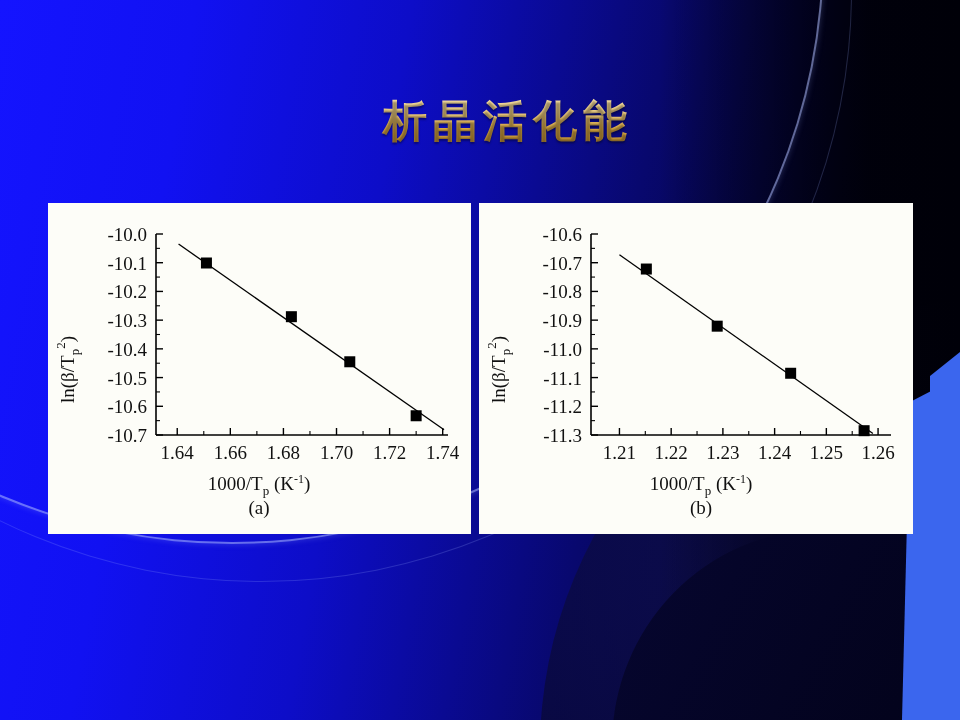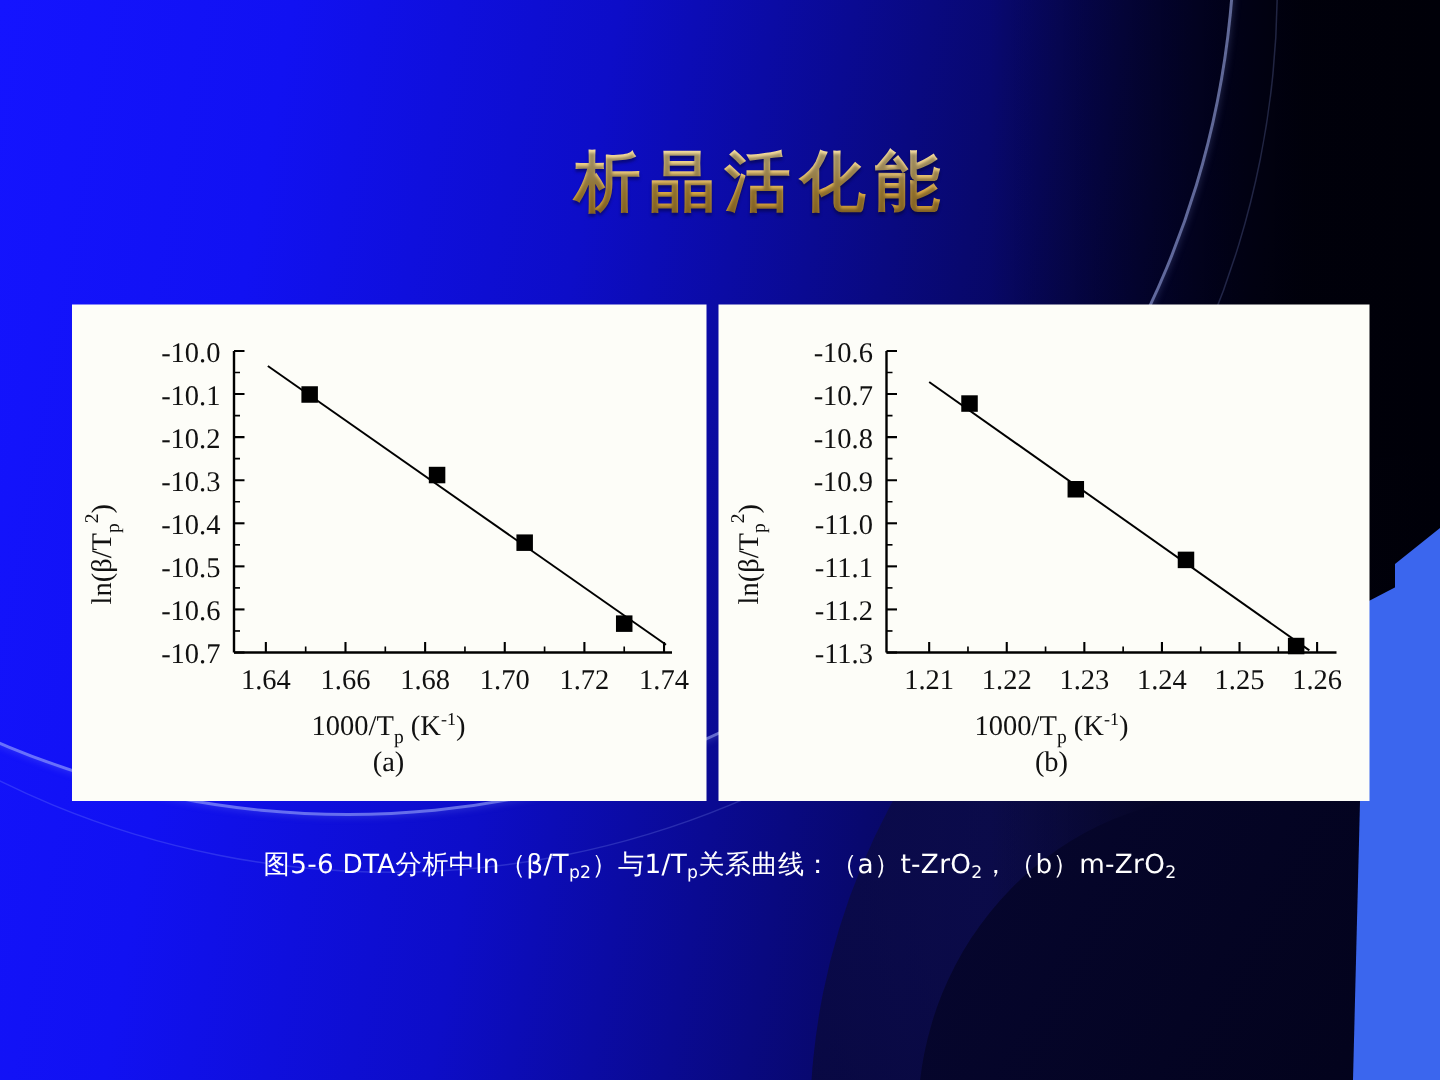--- a/index.html
+++ b/index.html
@@ -306,17 +306,14 @@
       </g>
 
       <text class="axlabel" x="222" y="287" text-anchor="middle" font-size="19">
         <tspan>1000/T</tspan><tspan dy="5" font-size="13">p</tspan><tspan dy="-5" font-size="19"> (K</tspan><tspan dy="-7" font-size="12">-1</tspan><tspan dy="7" font-size="19">)</tspan>
       </text>
 
       <text class="axlabel" x="222" y="311" text-anchor="middle" font-size="19">(b)</text>
     </svg>
   </div>
 
-  <div id="caption">
-    <span>图5-6 DTA分析中ln（β/T</span><sub>p2</sub><span>）与1/T</span><sub>p</sub><span>关系曲线：（a）t-ZrO</span><sub>2</sub><span>，（b）m-ZrO</span><sub>2</sub>
-  </div>
 
 </div>
 
 </body></html>

